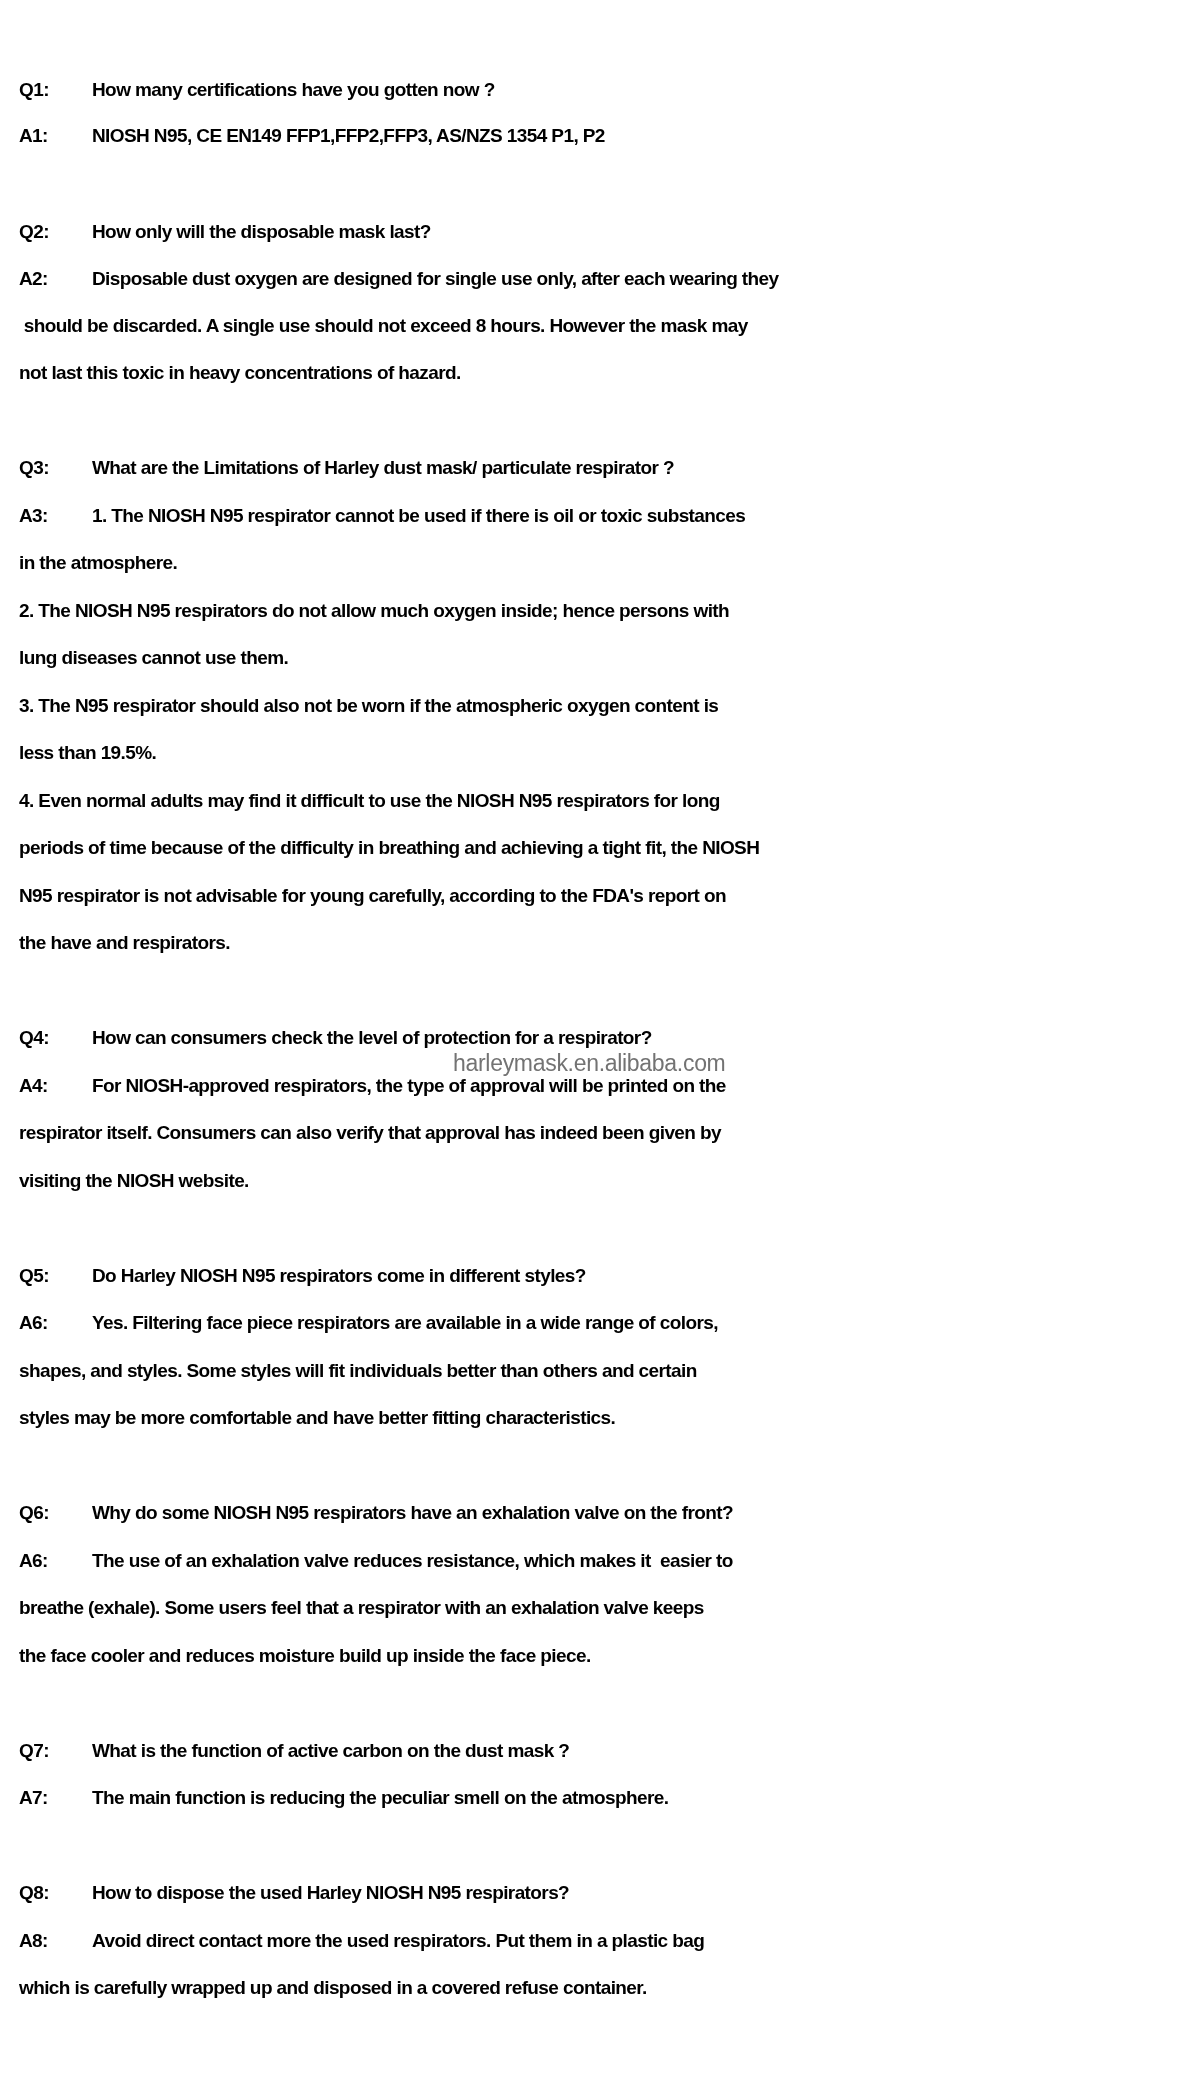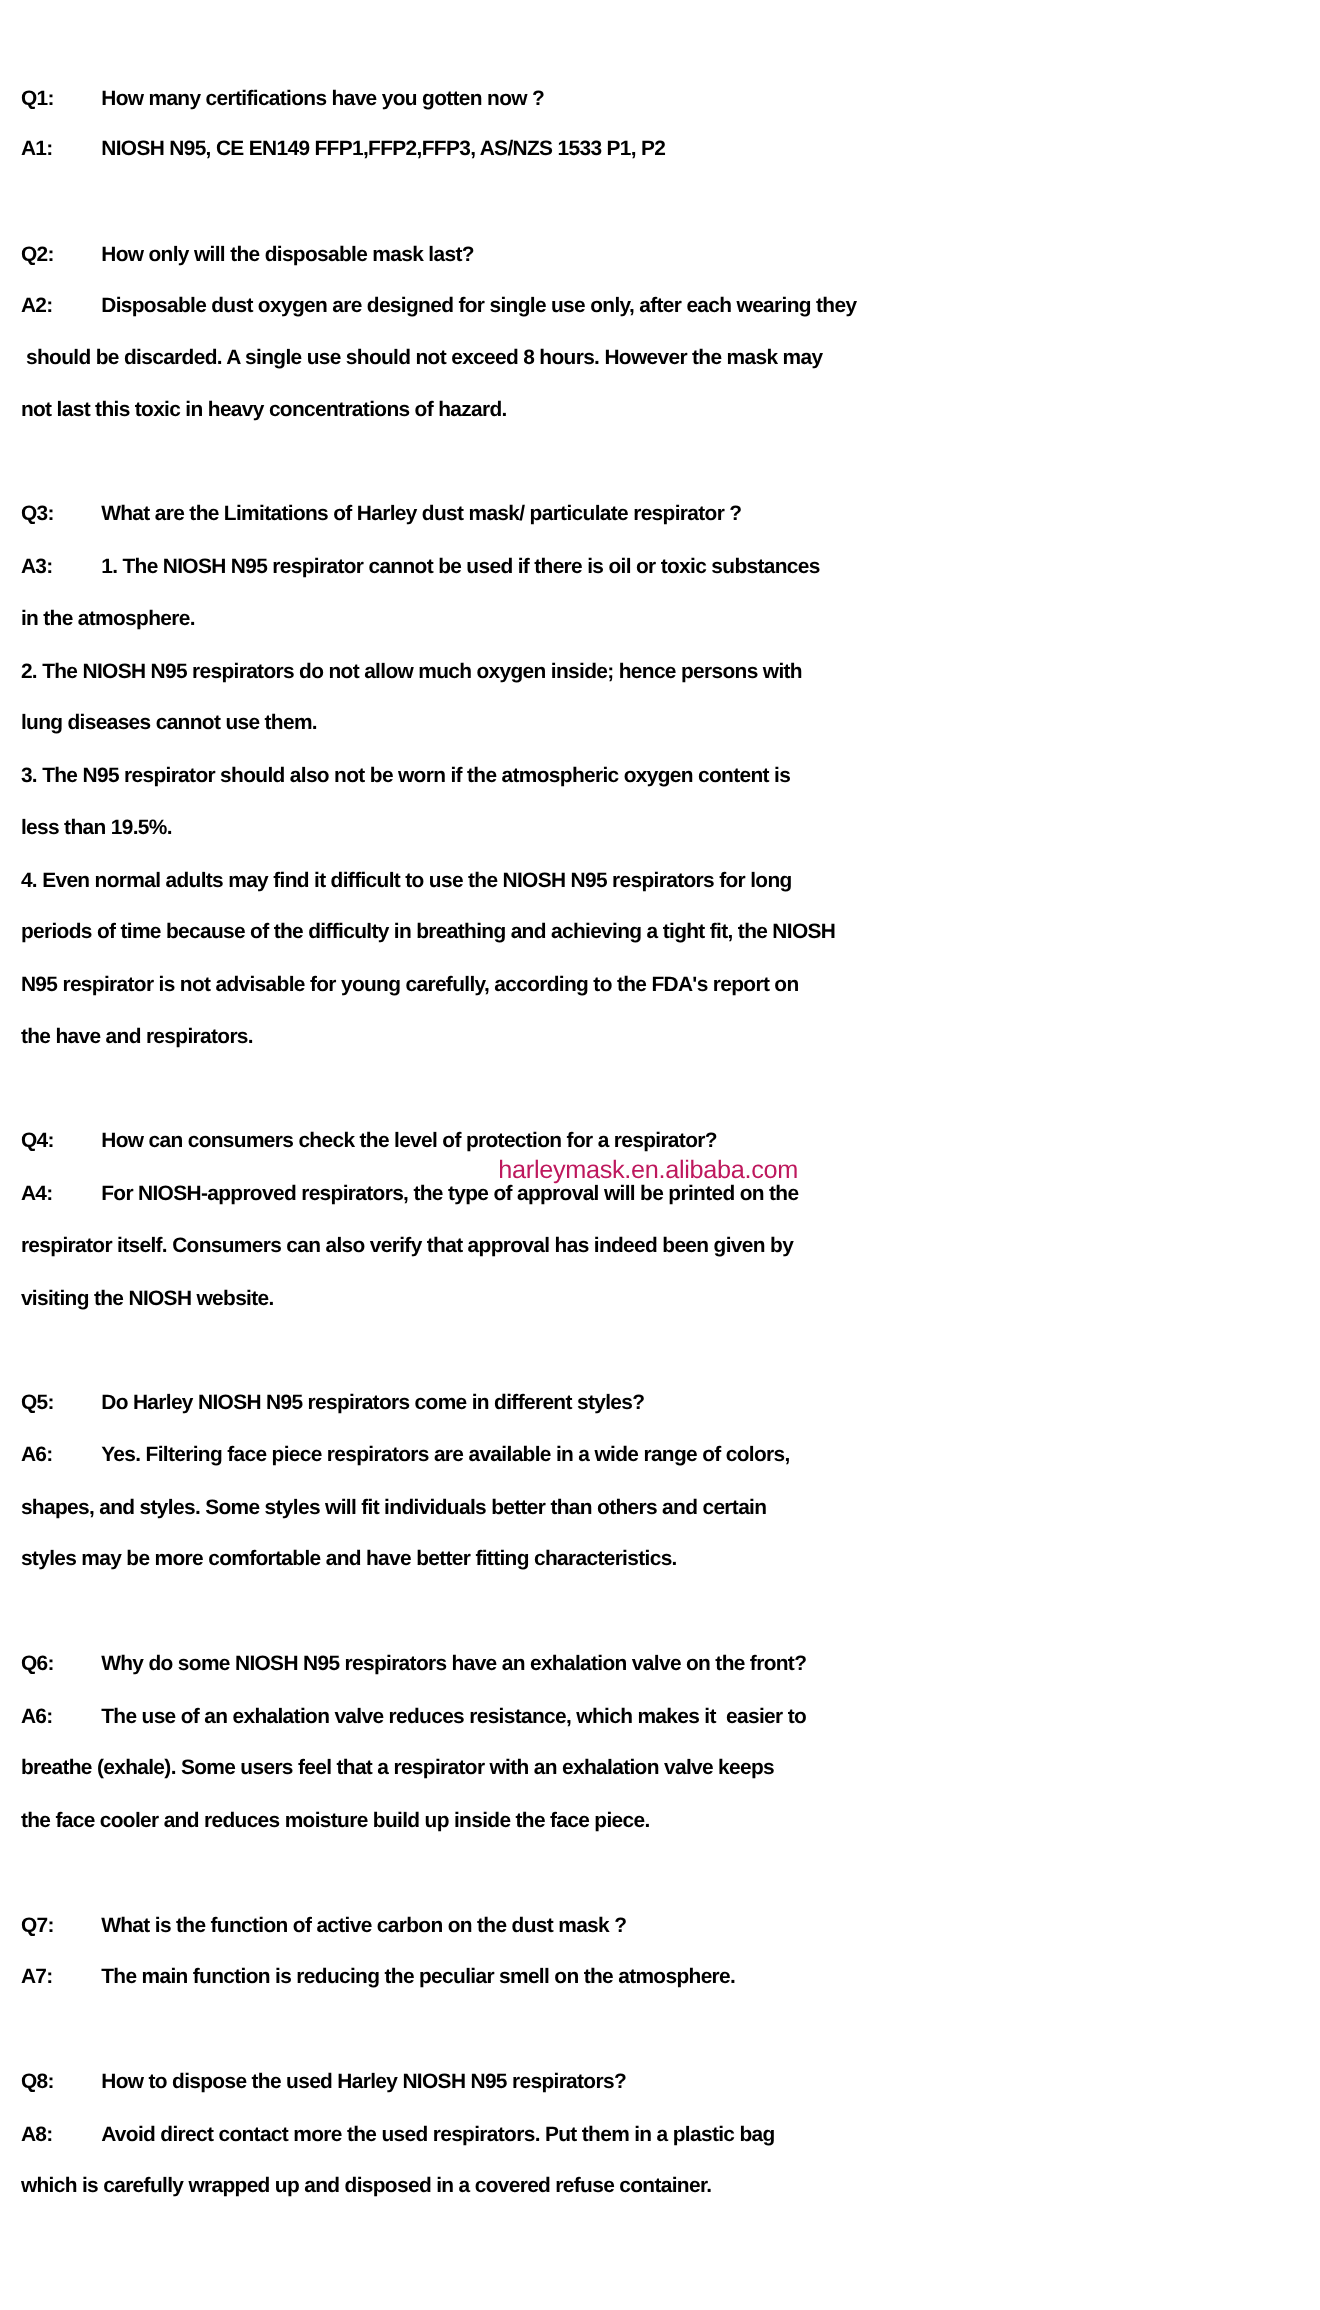--- a/index.html
+++ b/index.html
@@ -3,28 +3,28 @@
 <meta charset="utf-8">
 <style>
   html, body { margin: 0; padding: 0; background: #ffffff; }
   body { width: 1200px; height: 2100px; position: relative; overflow: hidden;
          font-family: "Liberation Sans", sans-serif; color: #000; }
   .line { position: absolute; left: 19px; white-space: nowrap;
           font-size: 19px; line-height: 30px; font-weight: bold;
           letter-spacing: -0.6px; transform: translateY(-15px); }
   .label { display: inline-block; width: 73px; }
   .watermark { position: absolute; left: 453px; top: 1049px; font-size: 23px;
-               line-height: 28px; color: #be185d; font-family: "Liberation Sans", sans-serif;
+               line-height: 28px; color: #737373; font-family: "Liberation Sans", sans-serif;
                letter-spacing: -0.3px; }
 </style>
 </head>
 <body>
 
 <div class="line" style="top:90px"><span class="label">Q1:</span><span>How many certifications have you gotten now ?</span></div>
-<div class="line" style="top:136px"><span class="label">A1:</span><span>NIOSH N95, CE EN149 FFP1,FFP2,FFP3, AS/NZS 1533 P1, P2</span></div>
+<div class="line" style="top:136px"><span class="label">A1:</span><span>NIOSH N95, CE EN149 FFP1,FFP2,FFP3, AS/NZS 1354 P1, P2</span></div>
 
 <div class="line" style="top:232px"><span class="label">Q2:</span><span>How only will the disposable mask last?</span></div>
 <div class="line" style="top:279px"><span class="label">A2:</span><span>Disposable dust oxygen are designed for single use only, after each wearing they</span></div>
 <div class="line" style="top:326px; white-space:pre"> should be discarded. A single use should not exceed 8 hours. However the mask may</div>
 <div class="line" style="top:373px">not last this toxic in heavy concentrations of hazard.</div>
 
 <div class="line" style="top:468px"><span class="label">Q3:</span><span>What are the Limitations of Harley dust mask/ particulate respirator ?</span></div>
 <div class="line" style="top:516px"><span class="label">A3:</span><span>1. The NIOSH N95 respirator cannot be used if there is oil or toxic substances</span></div>
 <div class="line" style="top:563px">in the atmosphere.</div>
 <div class="line" style="top:611px">2. The NIOSH N95 respirators do not allow much oxygen inside; hence persons with</div>

